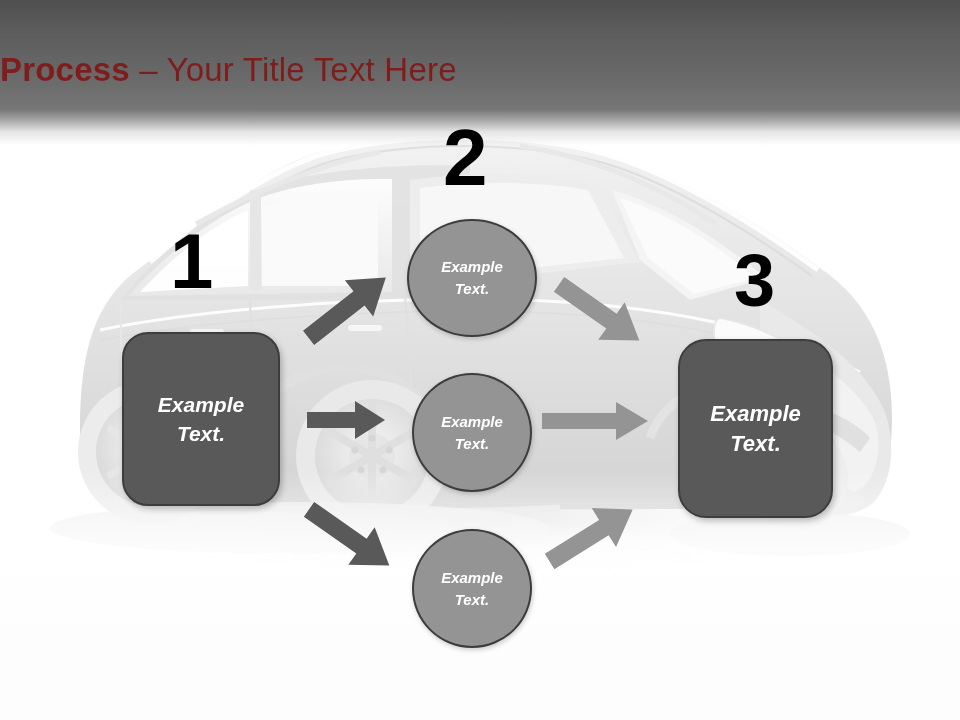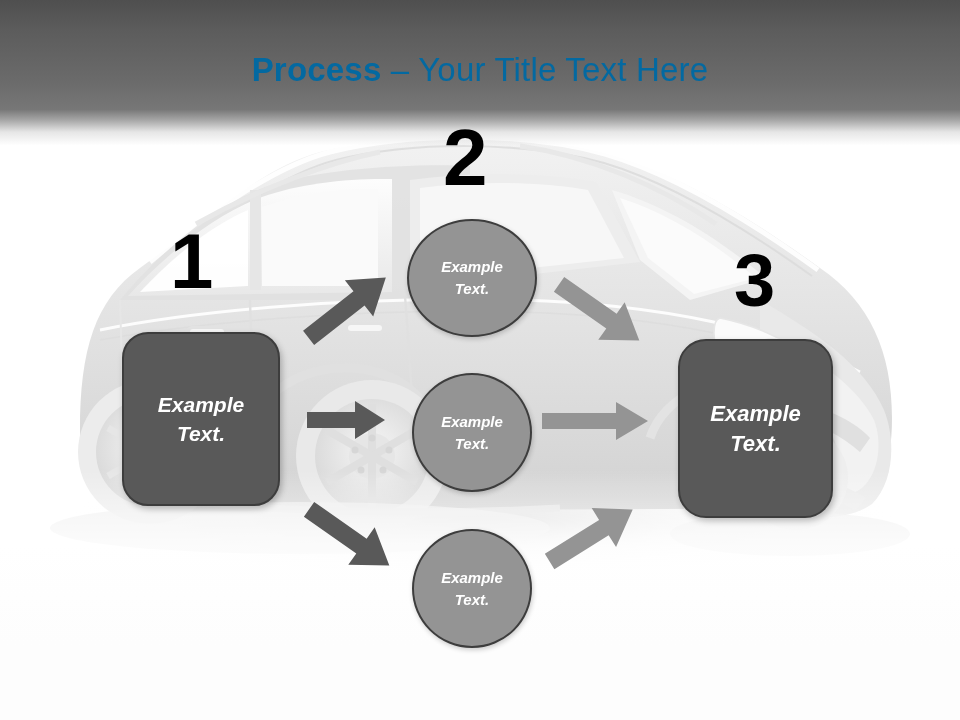--- a/index.html
+++ b/index.html
@@ -55,24 +55,23 @@
         rgba(255,255,255,0.05) 97%,
         rgba(255,255,255,0) 100%);
     pointer-events: none;
   }
 
   #slide-title {
     position: absolute;
     left: 0;
     top: 50px;
     width: 960px;
-    text-align: center;
     font-size: 33px;
     line-height: 40px;
-    color: #0369a1;
+    color: #7f1d1d;
     letter-spacing: 0.2px;
     white-space: nowrap;
   }
   #slide-title .strong { font-weight: bold; }
   #slide-title .dash { font-weight: normal; }
   #slide-title .rest { font-weight: normal; }
 
   
   .step-number {
     position: absolute;

